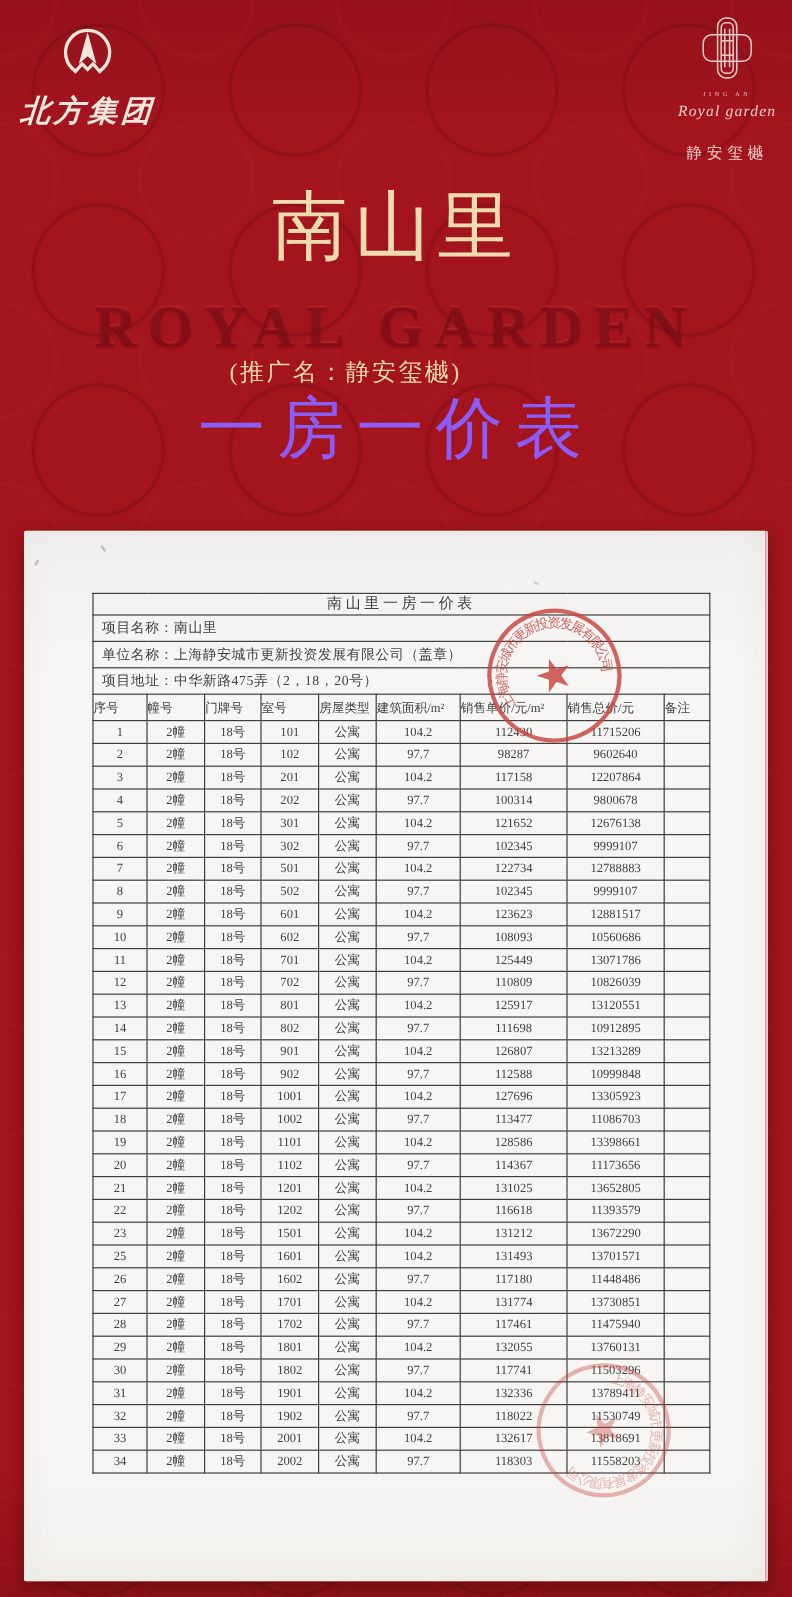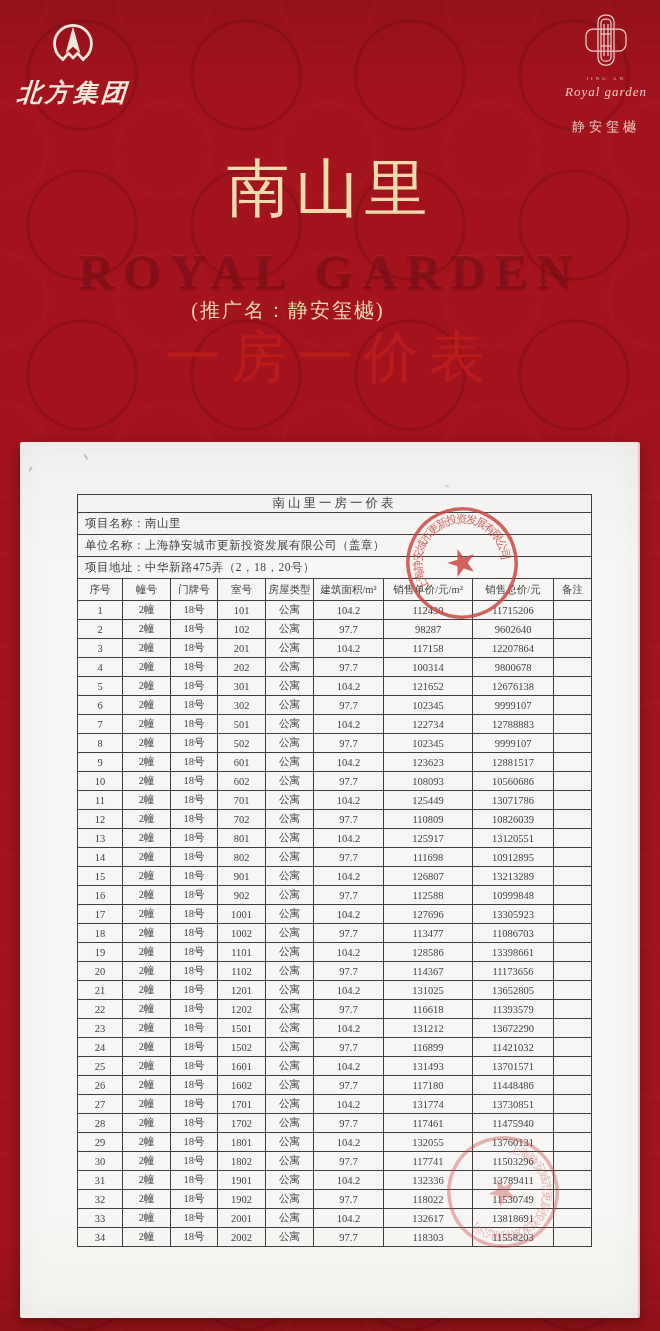--- a/index.html
+++ b/index.html
@@ -41,21 +41,21 @@
     font-size:49px;letter-spacing:9px;font-weight:bold;
     color:rgba(122,9,18,.55);
     text-shadow:0 2px 2px rgba(0,0,0,.18), 0 -1px 1px rgba(255,150,130,.10);
   }
   .hero-promo{
     position:absolute;left:0;top:297px;width:576px;
     font-size:20px;letter-spacing:2px;color:#ecd9ab;
   }
   .hero-subtitle{
     position:absolute;left:0;top:320px;width:660px;
-    font-size:56px;letter-spacing:10px;color:#b91c1c;font-weight:500;
+    font-size:56px;letter-spacing:10px;color:#8b5cf6;font-weight:500;
   }
   
   .page{
     position:absolute;left:20px;top:442px;width:618px;height:876px;
     background:linear-gradient(180deg,#f1f0ee 0%,#f7f6f4 14%,#f7f6f4 88%,#f2f1ee 100%);
     border-radius:2px;border-right:2px solid #e9c2c6;
     box-shadow:0 5px 16px rgba(50,0,6,.4), inset 0 0 30px rgba(90,60,60,.05);
   }
   .noise{position:absolute;background:transparent;border-top:2px solid #9a9a9a;opacity:.55;}
   .n1{left:63px;top:14px;width:6px;transform:rotate(55deg);}
@@ -66,21 +66,21 @@
     position:absolute;left:57px;top:52px;width:514px;
     border-collapse:collapse;table-layout:fixed;
     color:#414141;
   }
   table.price td,table.price th{
     border:1px solid #3f3f3f;overflow:hidden;white-space:nowrap;
     font-weight:normal;padding:0;
   }
   tr.t-title td{height:16px;text-align:center;font-size:12.5px;letter-spacing:3px;}
   tr.t-info td{height:21px;text-align:left;padding-left:7px;font-size:11.5px;letter-spacing:.5px;}
-  tr.t-head th{height:21px;text-align:center;font-size:10.5px;}
+  tr.t-head th{height:21px;text-align:left;font-size:10.5px;}
   tbody.t-data td{height:18px;text-align:center;font-size:10.5px;}
   
   .stamp{position:absolute;pointer-events:none;}
   .stamp1{left:383px;top:62px;width:118px;height:118px;transform:rotate(-18deg);opacity:.82;}
   .stamp2{left:424px;top:691px;width:118px;height:118px;transform:rotate(118deg);opacity:.38;}
 </style>
 </head>
 <body>
 
 <div class="poster"></div>
@@ -410,31 +410,20 @@
           <td>2幢</td>
           <td>18号</td>
           <td>1501</td>
           <td>公寓</td>
           <td>104.2</td>
           <td>131212</td>
           <td>13672290</td>
           <td></td>
         </tr>
         <tr>
-          <td>24</td>
-          <td>2幢</td>
-          <td>18号</td>
-          <td>1502</td>
-          <td>公寓</td>
-          <td>97.7</td>
-          <td>116899</td>
-          <td>11421032</td>
-          <td></td>
-        </tr>
-        <tr>
           <td>25</td>
           <td>2幢</td>
           <td>18号</td>
           <td>1601</td>
           <td>公寓</td>
           <td>104.2</td>
           <td>131493</td>
           <td>13701571</td>
           <td></td>
         </tr>

